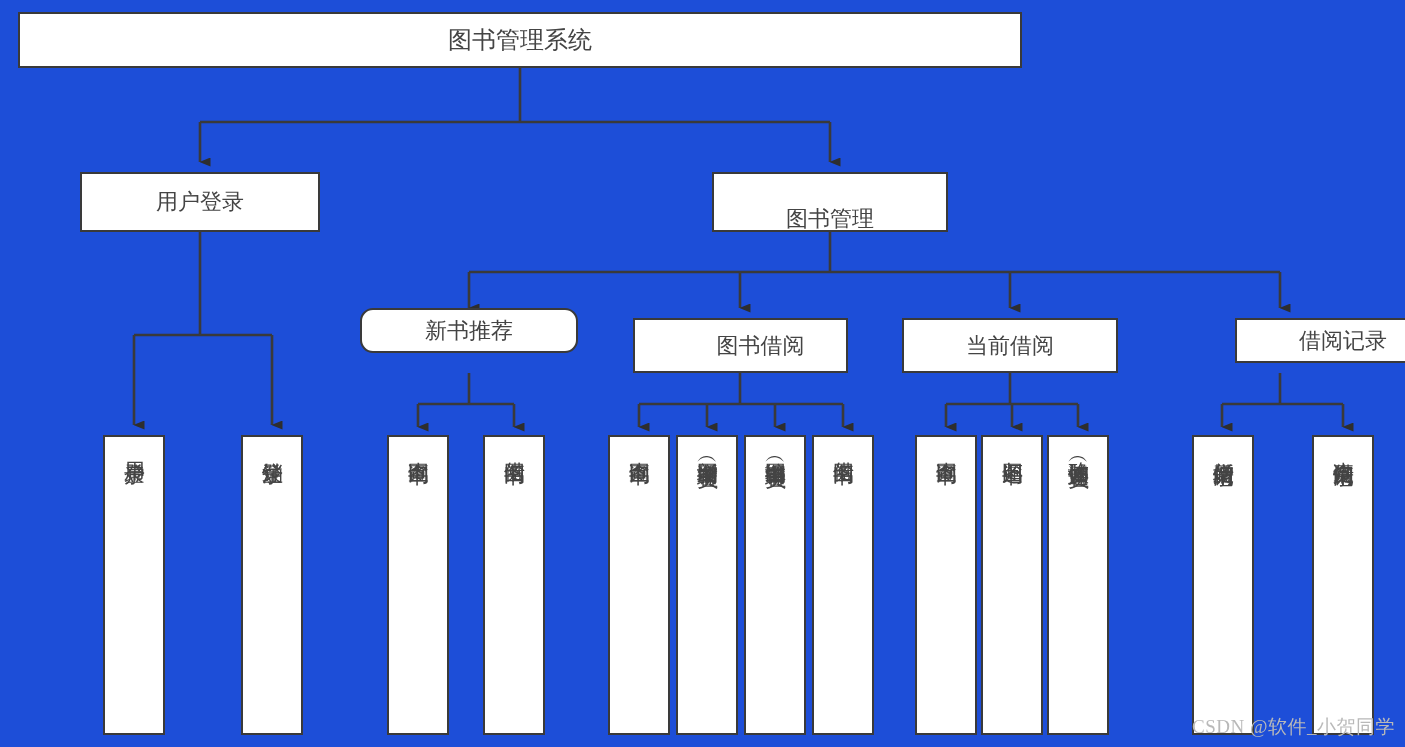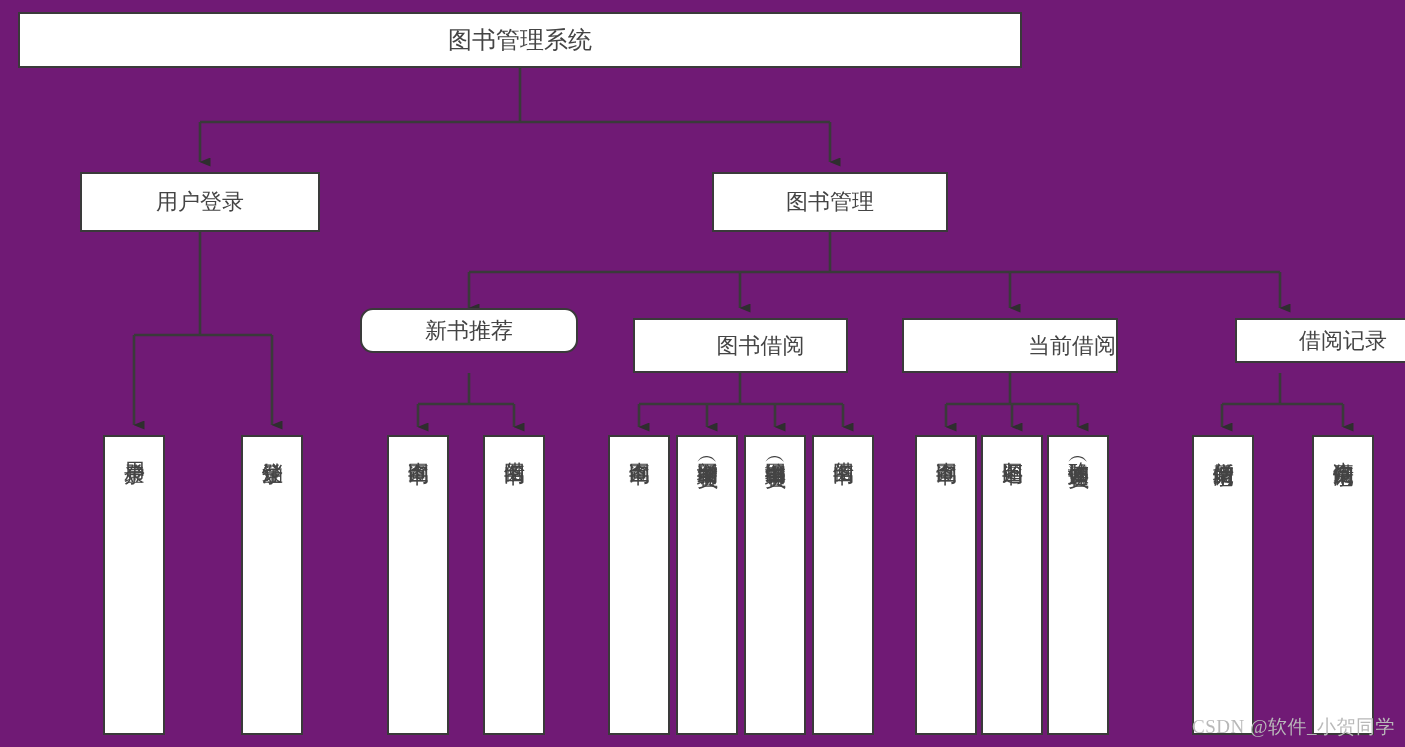--- a/index.html
+++ b/index.html
@@ -7,21 +7,21 @@
     padding: 0;
     background: #ffffff;
   }
   body {
     font-family: "DejaVu Sans", "Liberation Sans", sans-serif;
   }
   #canvas {
     position: relative;
     width: 1405px;
     height: 747px;
-    background: #701a75;
+    background: #1d4ed8;
     overflow: hidden;
   }
   svg.wires {
     position: absolute;
     left: 0;
     top: 0;
     width: 1405px;
     height: 747px;
     pointer-events: none;
   }
@@ -126,31 +126,31 @@
     </g>
   </svg>
 
   <div class="node h root" style="left:18px; top:12px; width:1004px; height:56px;">
     <span class="label">图书管理系统</span>
   </div>
 
   <div class="node h" style="left:80px; top:172px; width:240px; height:60px;">
     <span class="label">用户登录</span>
   </div>
-  <div class="node h" style="left:712px; top:172px; width:236px; height:60px;">
+  <div class="node h" style="left:712px; top:172px; width:236px; height:60px;align-items:flex-end;">
     <span class="label">图书管理</span>
   </div>
 
   <div class="node h" style="left:360px; top:308px; width:218px; height:45px;border-radius:13px;">
     <span class="label">新书推荐</span>
   </div>
   <div class="node h" style="left:633px; top:318px; width:215px; height:55px;padding-left:40px;">
     <span class="label">图书借阅</span>
   </div>
-  <div class="node h" style="left:902px; top:318px; width:216px; height:55px;justify-content:flex-end;">
+  <div class="node h" style="left:902px; top:318px; width:216px; height:55px;">
     <span class="label">当前借阅</span>
   </div>
   <div class="node h" style="left:1235px; top:318px; width:216px; height:45px;">
     <span class="label">借阅记录</span>
   </div>
 
   <div class="node v" style="left:103px; top:435px; width:62px; height:300px;">
     <span class="label">用户登录</span>
   </div>
   <div class="node v" style="left:241px; top:435px; width:62px; height:300px;">

